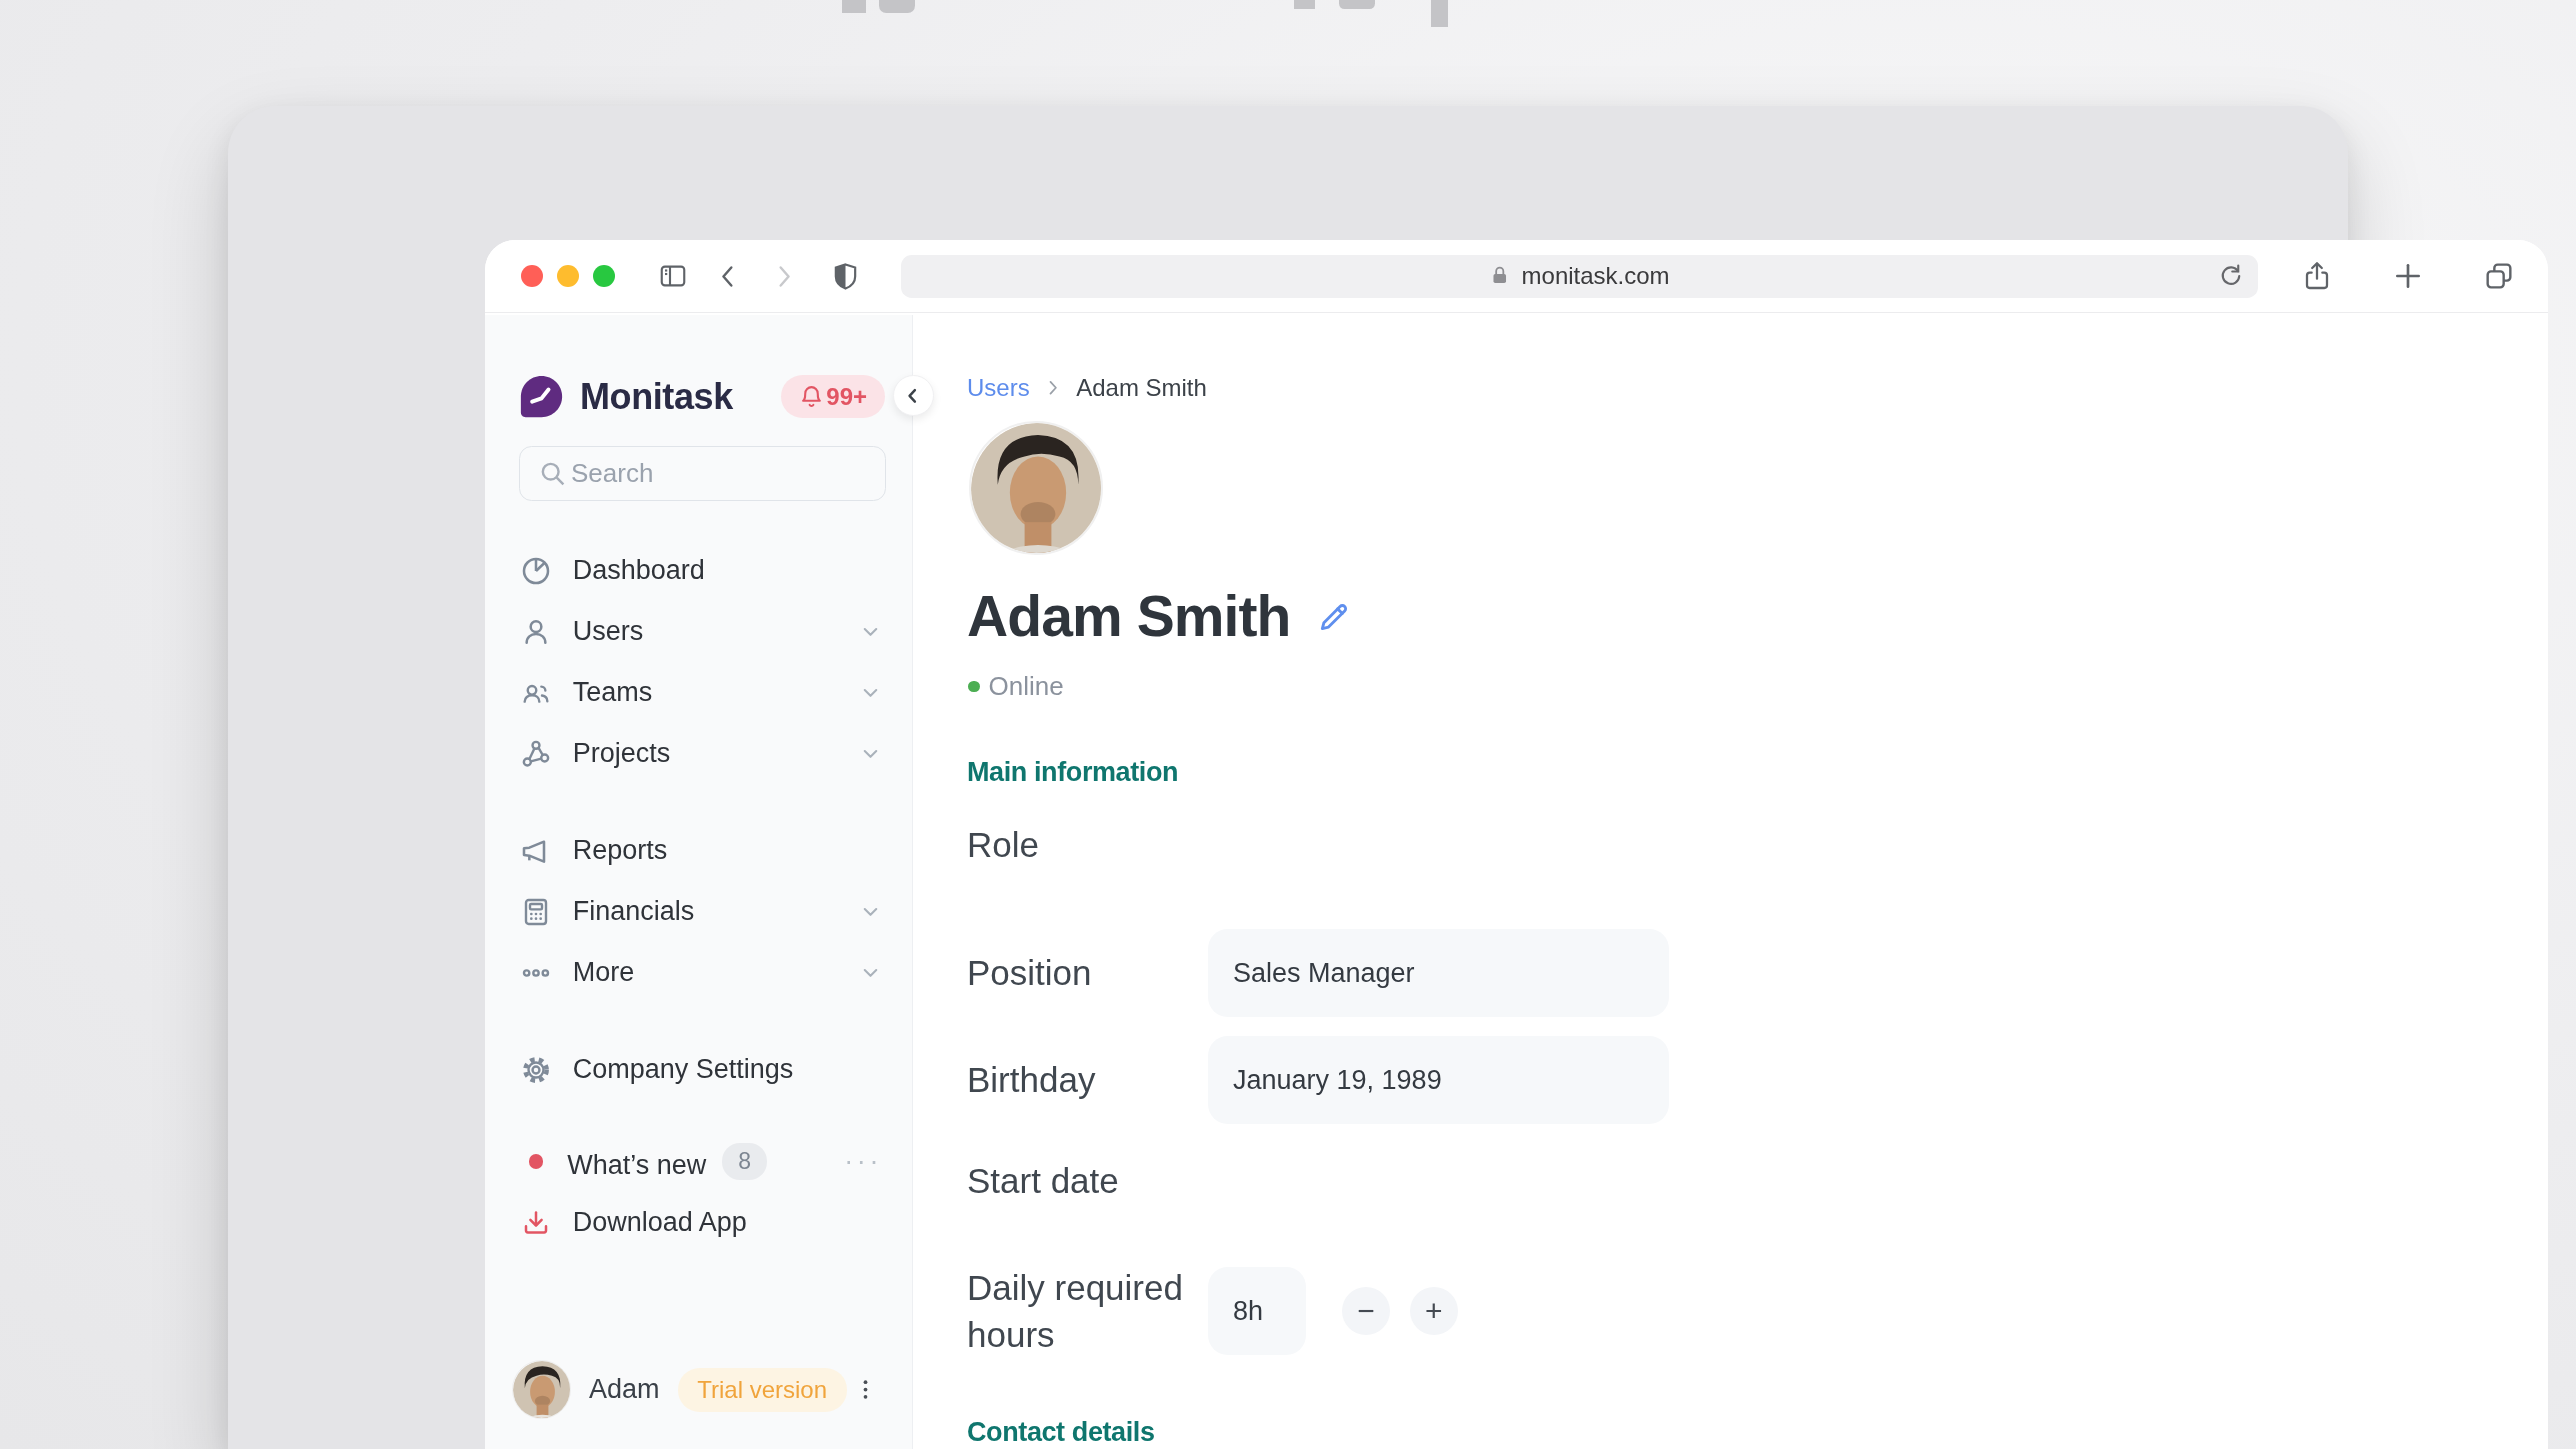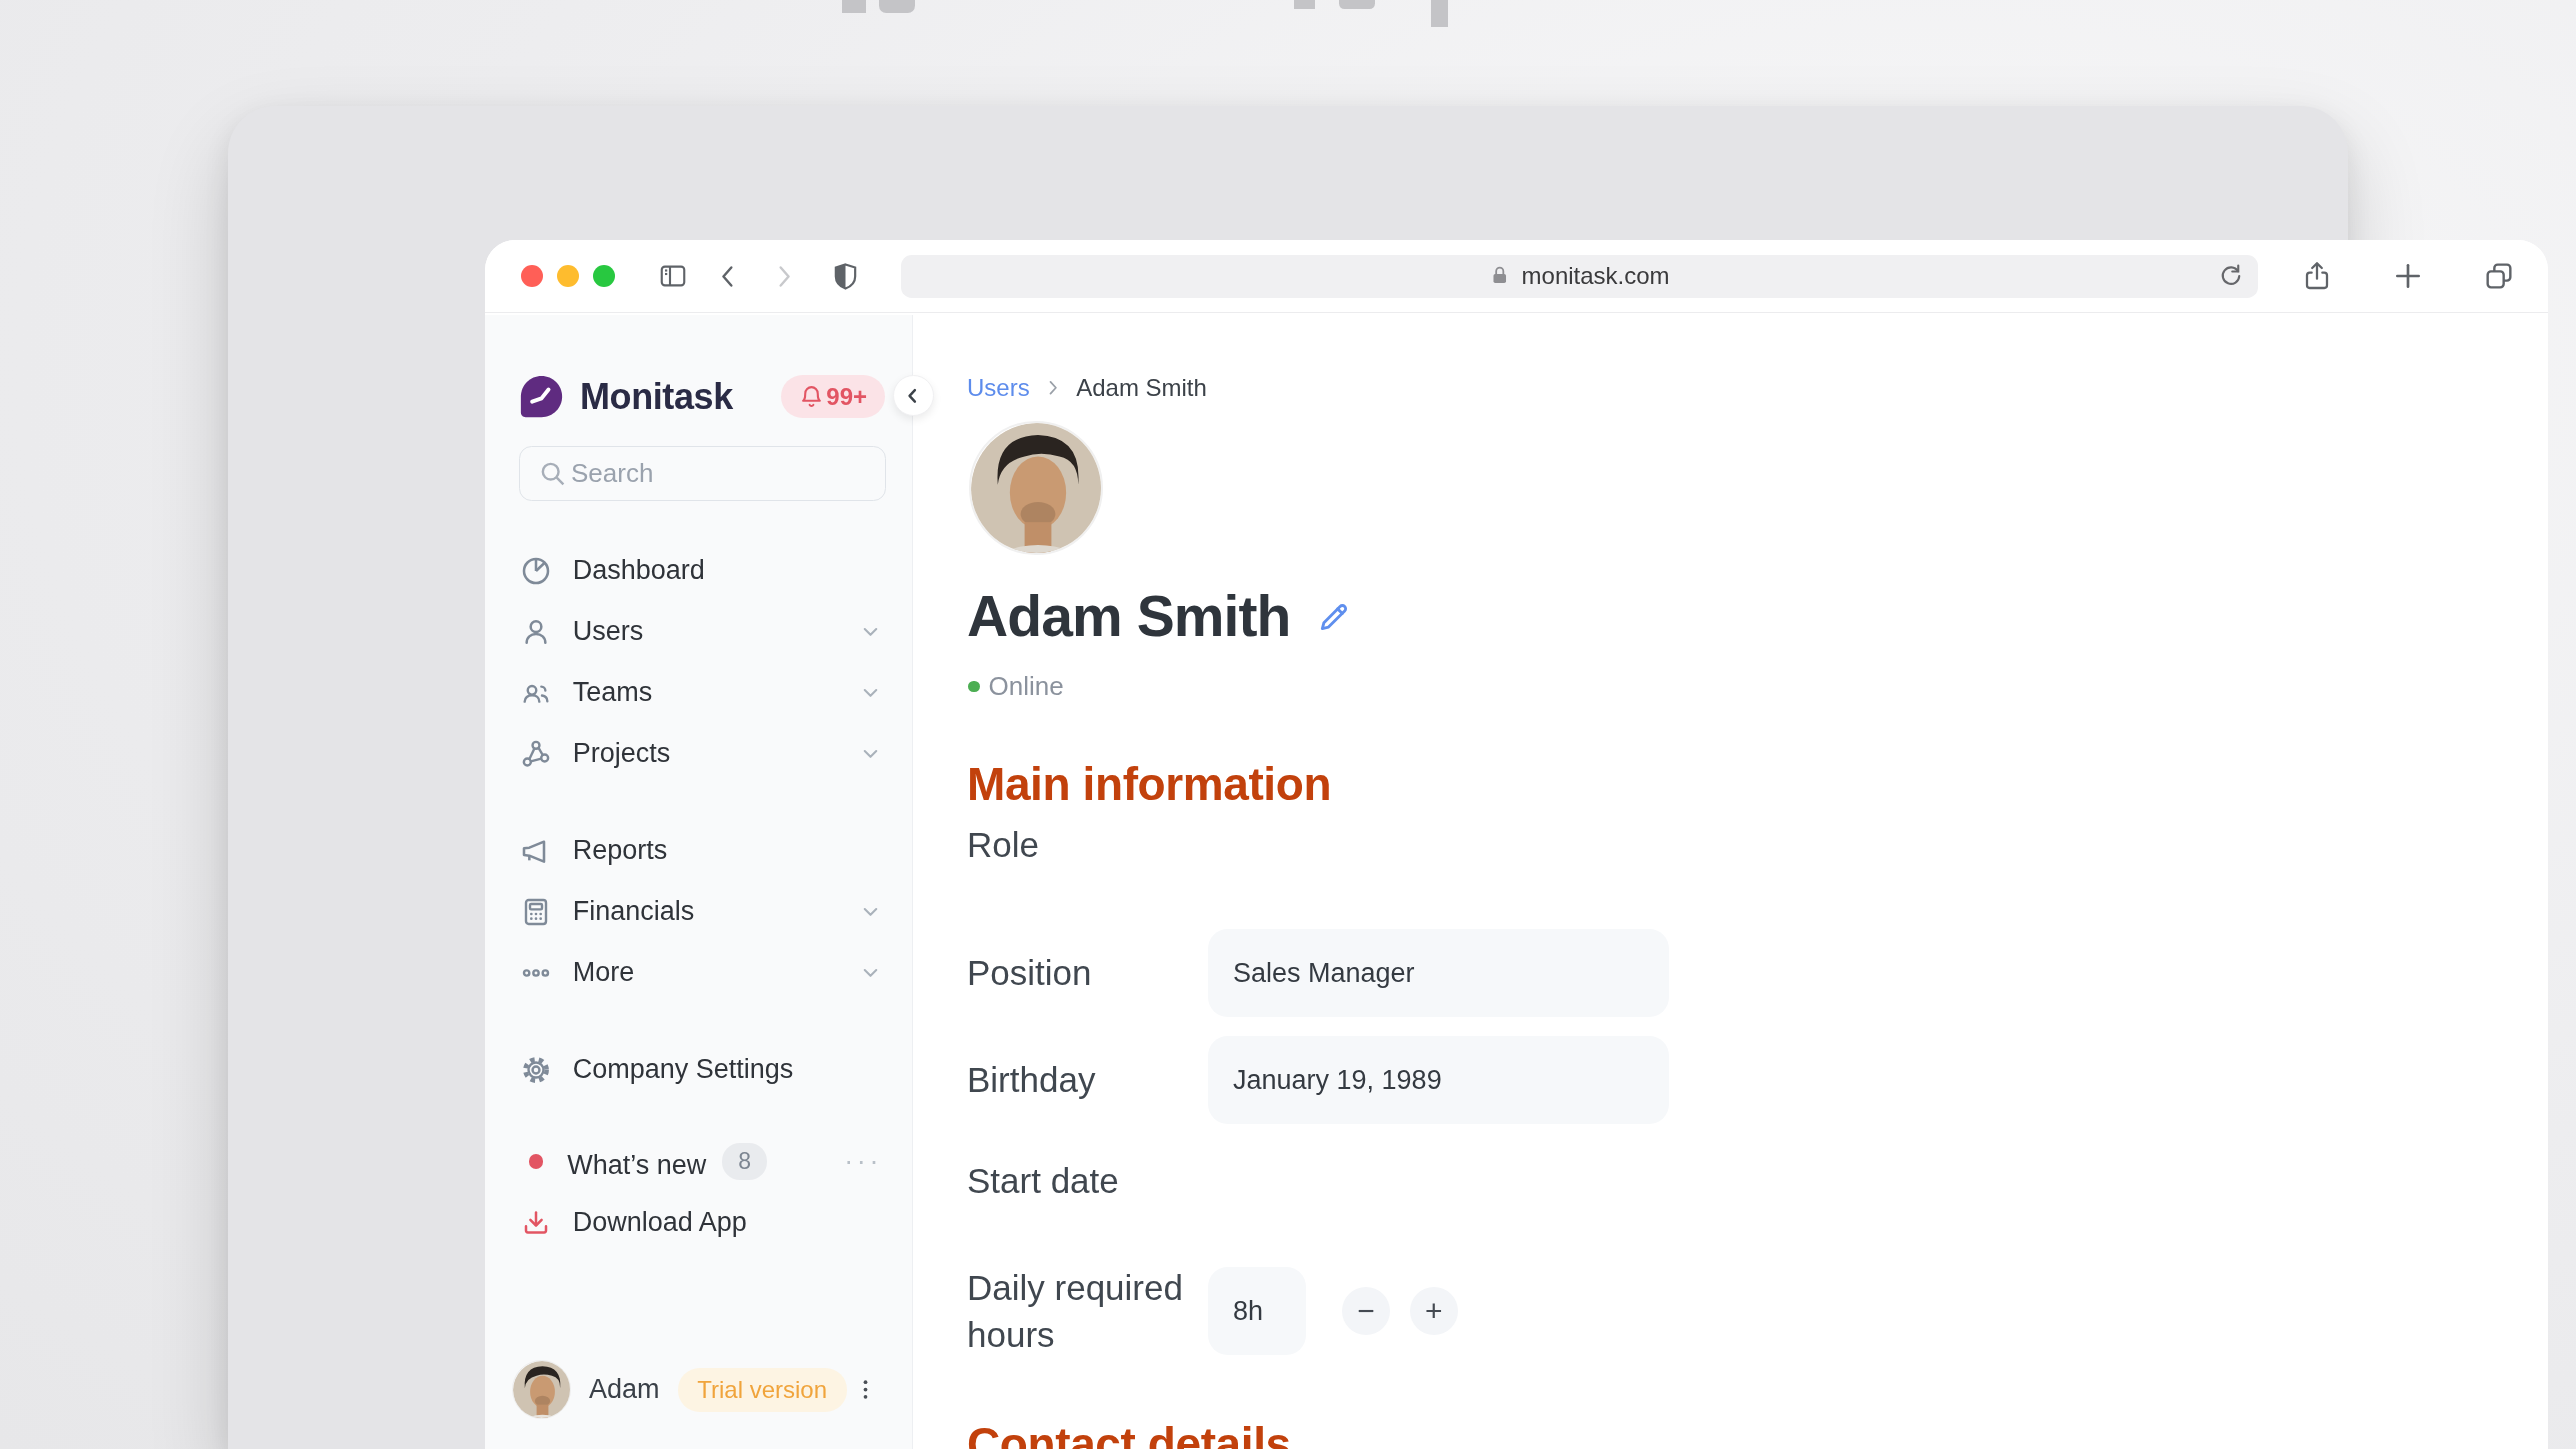--- a/index.html
+++ b/index.html
@@ -85,21 +85,21 @@
 
   .profile-avatar { position:absolute; top:106px; left:56px; width:134px; height:134px;
     border-radius:50%; overflow:hidden; border:2.7px solid #f0f0f0; }
   .name-row { position:absolute; top:268px; left:54px; display:flex; align-items:center; }
   .page-title { font-size:57px; font-weight:700; color:#2f353c; letter-spacing:-0.9px; }
   .edit-pencil { margin-left:25px; color:#5f8fee; display:flex; }
   .status-row { position:absolute; top:356px; left:55px; display:flex; align-items:center; }
   .status-dot { width:11.6px; height:11.6px; border-radius:50%; background:#4cae53; margin-right:9px; }
   .status-text { font-size:26px; color:#8b929d; }
 
-  .section-title { position:absolute; left:54px; font-size:46px; font-weight:700; color:#c2410c; letter-spacing:-0.4px; }
+  .section-title { position:absolute; left:54px; font-size:27px; font-weight:700; color:#0f766e; letter-spacing:-0.4px; }
   .t-main { top:442px; } .t-contact { top:1102px; }
 
   .form-row { position:absolute; left:54px; display:flex; align-items:center; }
   .form-label { width:241px; font-size:35px; color:#40474f; line-height:1.35; flex:none; }
   .field { background:#f6f8fa; border-radius:19.7px; height:88px; display:flex; align-items:center;
     padding:0 25px; font-size:27px; color:#343a41; position:relative; }
   .field.w-lg { width:461px; }
   .field.w-sm { width:98px; }
   .field .field-chev { position:absolute; right:30px; color:#3c4249; display:flex; }
   .row-role{ top:506px;} .row-position{ top:614px;} .row-birthday{ top:721px;}

